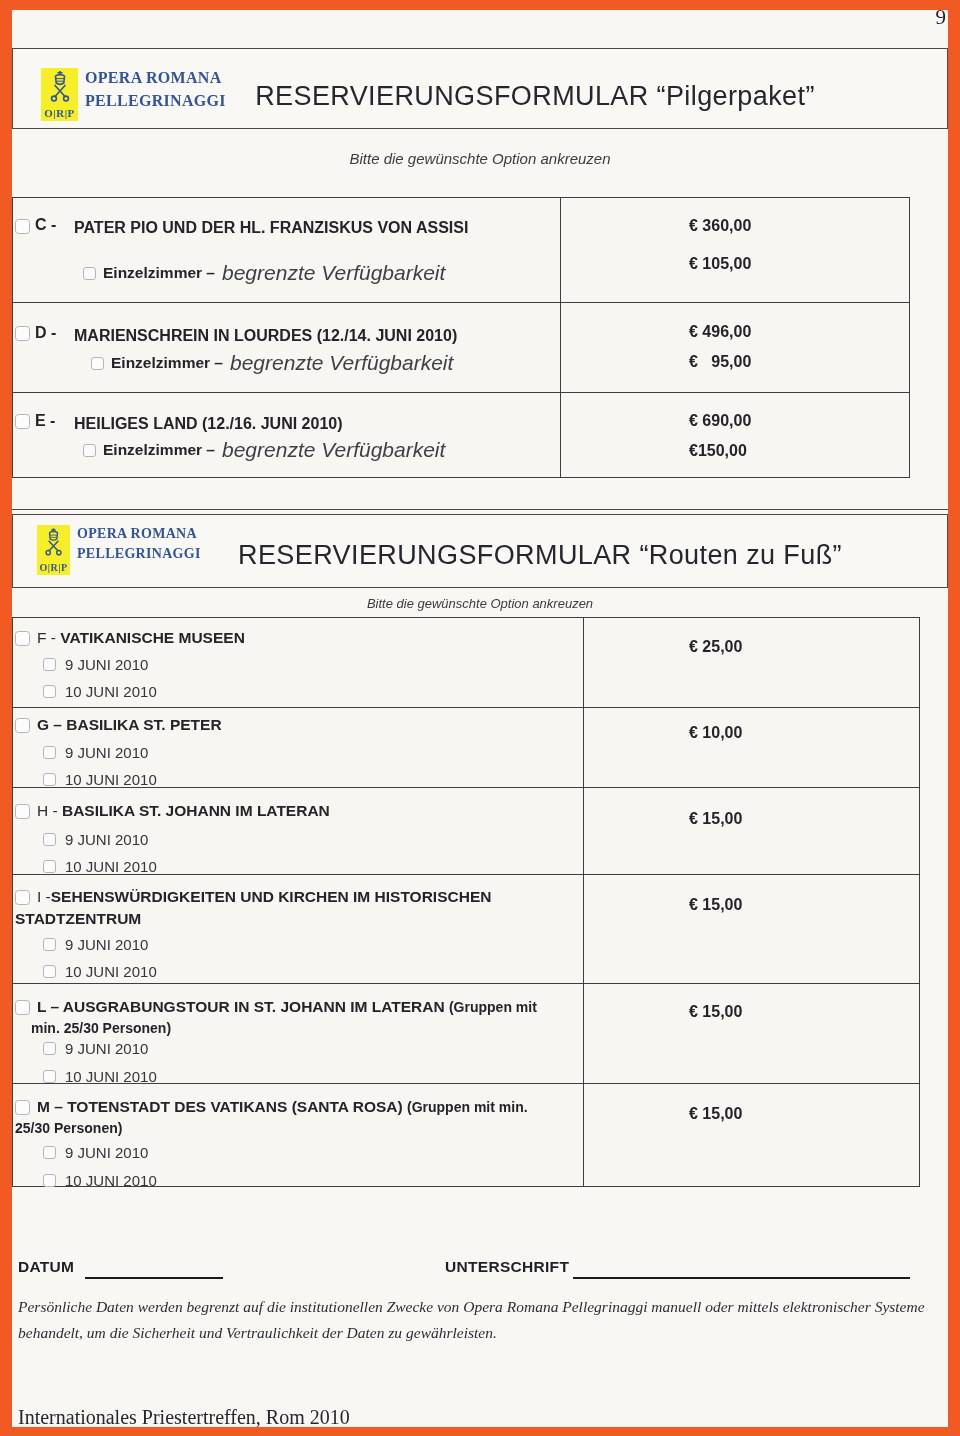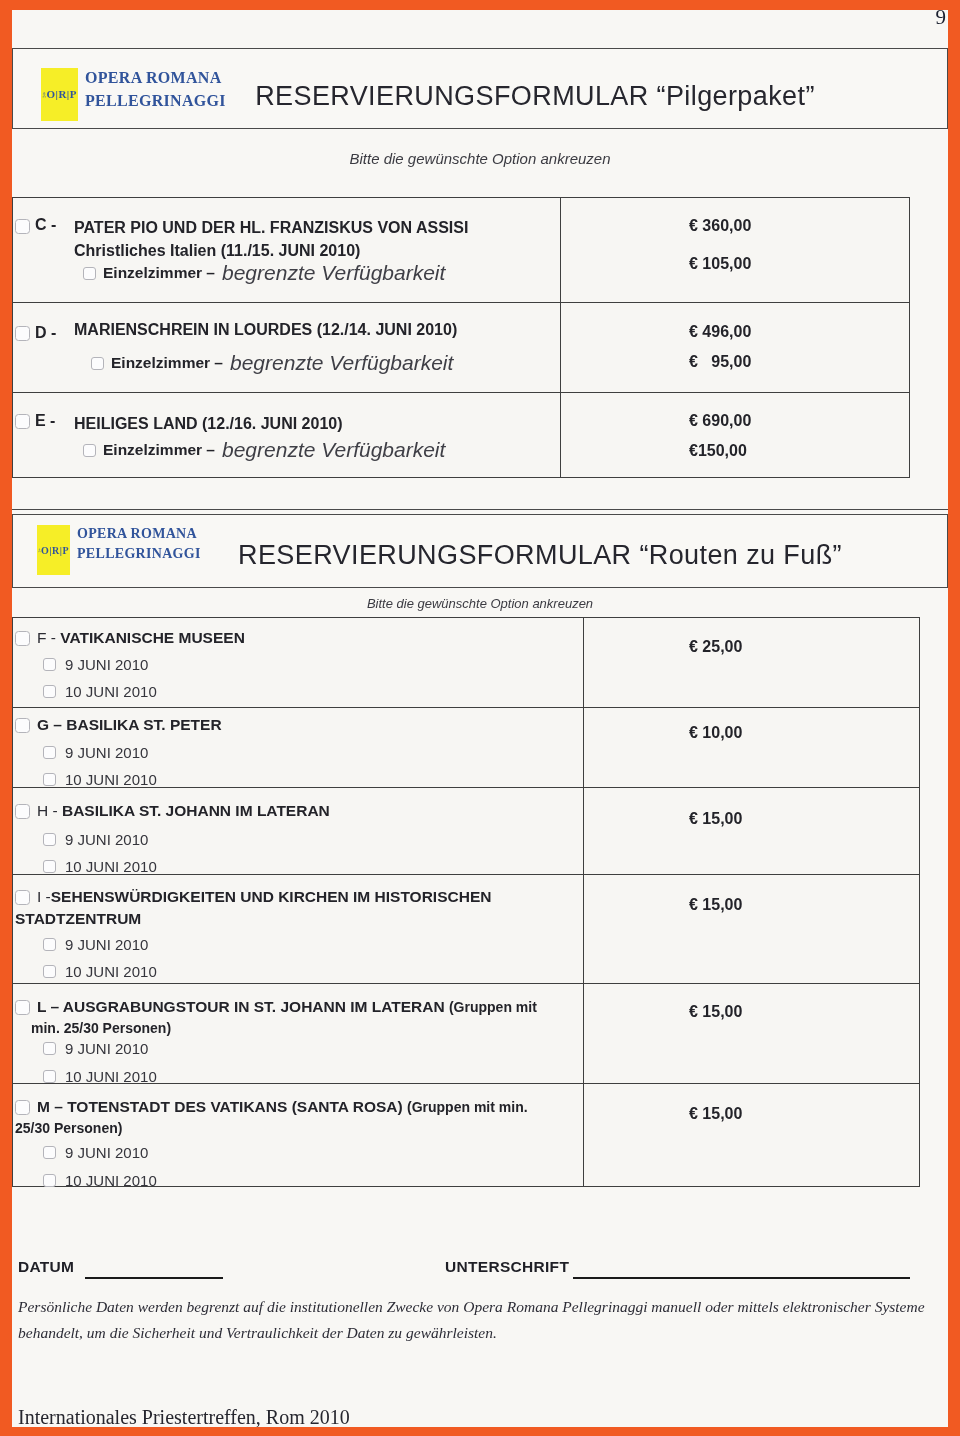--- a/index.html
+++ b/index.html
@@ -11,21 +11,21 @@
   .f-left{left:0;top:0;width:12px;height:1436px;}
   .f-right{left:948px;top:0;width:12px;height:1436px;}
   .pagenum{position:absolute;top:5px;left:918px;width:28px;text-align:right;font-family:"Liberation Serif",serif;font-size:21px;color:#1c2130;}
   
   .hbox{position:absolute;left:12px;width:936px;background:#f9f8f5;border:1px solid #4a4a4a;box-sizing:border-box;}
   #hbox1{top:48px;height:81px;}
   #hbox2{top:514px;height:74px;}
   .topline2{position:absolute;left:12px;top:509px;width:936px;height:1px;background:#4a4a4a;}
   .htitle{position:absolute;text-align:center;color:#26262e;font-size:27px;letter-spacing:.4px;white-space:nowrap;}
   
-  .logo{position:absolute;background:#f6ee27;display:flex;flex-direction:row;align-items:center;justify-content:space-between;padding:2px 1px;box-sizing:border-box;}
+  .logo{position:absolute;background:#f6ee27;display:flex;flex-direction:column;align-items:center;justify-content:space-between;padding:2px 1px;box-sizing:border-box;}
   .badge{font-family:"Liberation Serif",serif;font-weight:bold;color:#31549b;font-size:11px;letter-spacing:.5px;line-height:11px;}
   .logo-sm .badge{font-size:10px;}
   .orgname{position:absolute;color:#31549b;font-family:"Liberation Serif",serif;font-weight:700;line-height:23px;font-size:16px;letter-spacing:.3px;white-space:nowrap;}
   .orgname.small{line-height:20px;font-size:14px;}
   .instr{position:absolute;left:12px;width:936px;text-align:center;font-style:italic;color:#3b3b42;}
   #instr1{top:150px;font-size:15px;}
   #instr2{top:596px;font-size:13px;}
   
   .table{position:absolute;left:12px;border:1px solid #3f3f3f;background:#f7f6f3;}
   #table1{top:197px;width:896px;height:279px;}
@@ -93,35 +93,34 @@
   <div class="instr" id="instr1">Bitte die gewünschte Option ankreuzen</div>
 
   <div class="table" id="table1">
     <div class="vdiv" style="left:547px;"></div>
 
     <div class="trow" style="height:105px;">
       <span class="cb abs" style="left:2px;top:21px;"></span>
       <span class="t1prefix" style="left:22px;top:18px;">C -</span>
       <div class="t1title" style="left:61px;top:18px;">
         <div>PATER PIO UND DER HL. FRANZISKUS VON ASSISI</div>
-        <div>Christliches Italien (11./15. JUNI 2010)</div>
       </div>
       <div class="einzel" style="left:70px;top:63px;">
         <span class="cb cb-sm"></span>
         <span class="einzel-label">Einzelzimmer –</span>
         <span class="einzel-note">begrenzte Verfügbarkeit</span>
       </div>
       <div class="price" style="top:19px;">€ 360,00</div>
       <div class="price" style="top:57px;">€ 105,00</div>
     </div>
 
     <div class="trow" style="height:90px;">
       <span class="cb abs" style="left:2px;top:23px;"></span>
       <span class="t1prefix" style="left:22px;top:21px;">D -</span>
-      <div class="t1title" style="left:61px;top:15px;">
+      <div class="t1title" style="left:61px;top:21px;">
         <div>MARIENSCHREIN IN LOURDES (12./14. JUNI 2010)</div>
       </div>
       <div class="einzel" style="left:78px;top:48px;">
         <span class="cb cb-sm"></span>
         <span class="einzel-label">Einzelzimmer –</span>
         <span class="einzel-note">begrenzte Verfügbarkeit</span>
       </div>
       <div class="price" style="top:20px;">€ 496,00</div>
       <div class="price" style="top:50px;">€   95,00</div>
     </div>

